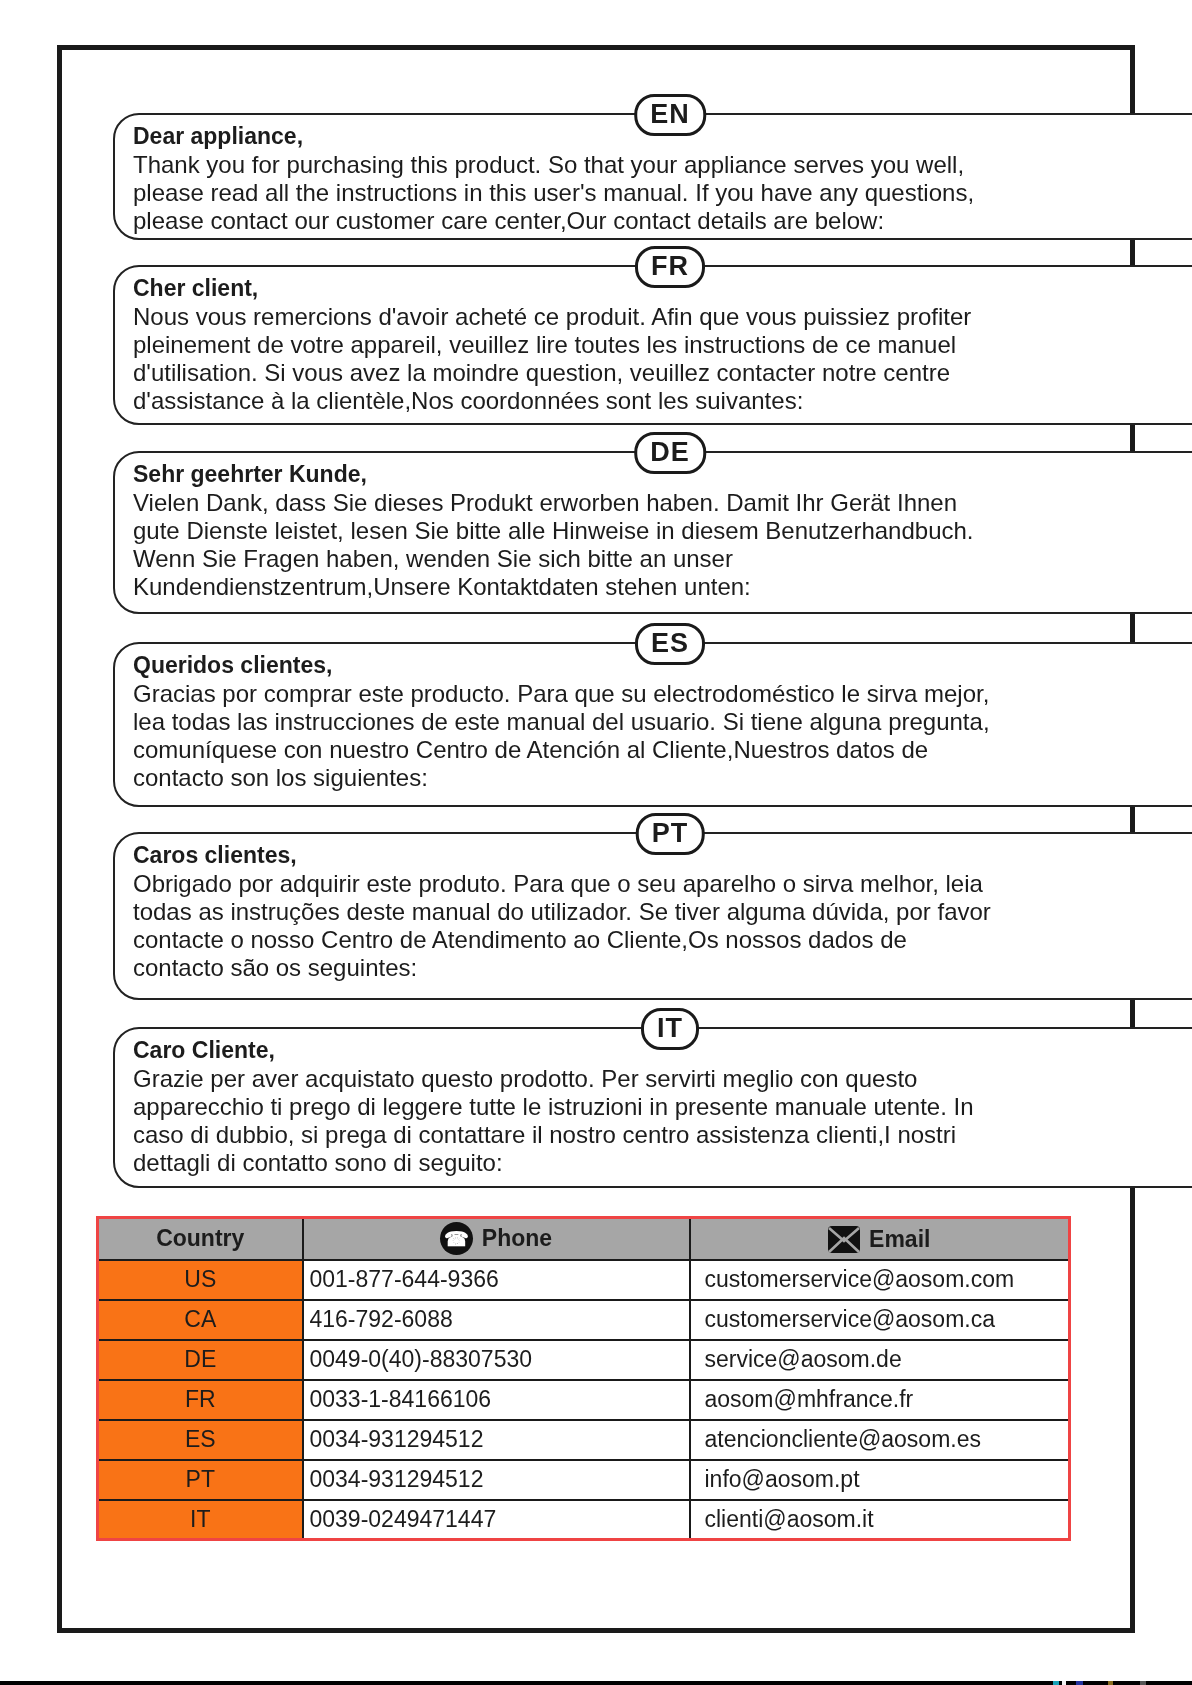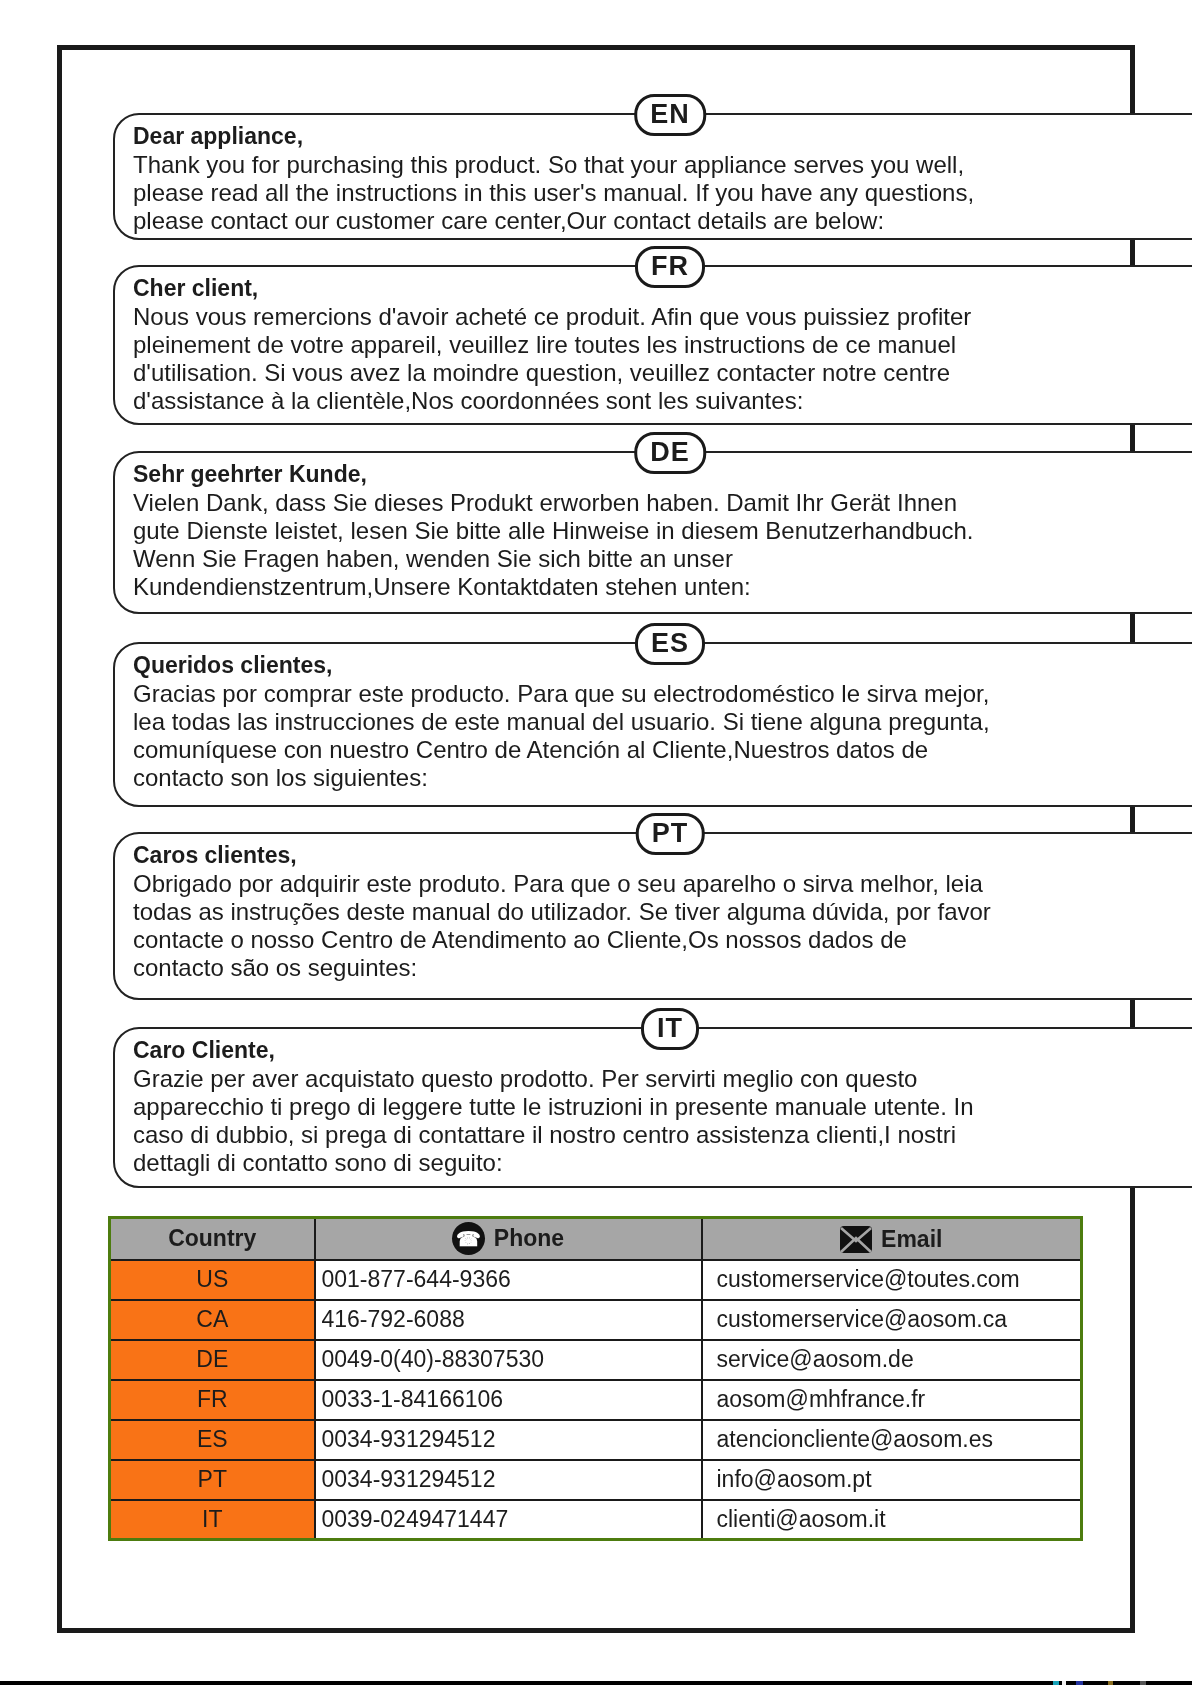--- a/index.html
+++ b/index.html
@@ -25,23 +25,23 @@
     font-weight:bold;font-size:27px;letter-spacing:1px;white-space:nowrap;
   }
   .sec-en{top:113px;height:127px;}
   .sec-fr{top:265px;height:160px;}
   .sec-de{top:451px;height:163px;}
   .sec-es{top:642px;height:165px;}
   .sec-pt{top:832px;height:168px;}
   .sec-it{top:1027px;height:161px;}
 
   table.contact{
-    position:absolute;left:108px;top:1216px;width:972px;
+    position:absolute;left:96px;top:1216px;width:972px;
     border-collapse:collapse;table-layout:fixed;
-    border:3px solid #4d7c0f;font-size:23px;
+    border:3px solid #ef4444;font-size:23px;
   }
   table.contact col.c-country{width:205px;}
   table.contact col.c-phone{width:387px;}
   table.contact col.c-email{width:380px;}
   table.contact th, table.contact td{
     border:2px solid #1a1a1a;height:40px;box-sizing:border-box;
     overflow:hidden;white-space:nowrap;
   }
   table.contact thead th{
     background:#a6a6a6;font-weight:bold;text-align:center;height:42px;
@@ -166,21 +166,21 @@
           </span>
           <span>Email</span>
         </span>
       </th>
     </tr>
   </thead>
   <tbody>
     <tr>
       <td class="country">US</td>
       <td class="phone">001-877-644-9366</td>
-      <td class="email">customerservice@toutes.com</td>
+      <td class="email">customerservice@aosom.com</td>
     </tr>
     <tr>
       <td class="country">CA</td>
       <td class="phone">416-792-6088</td>
       <td class="email">customerservice@aosom.ca</td>
     </tr>
     <tr>
       <td class="country">DE</td>
       <td class="phone">0049-0(40)-88307530</td>
       <td class="email">service@aosom.de</td>

